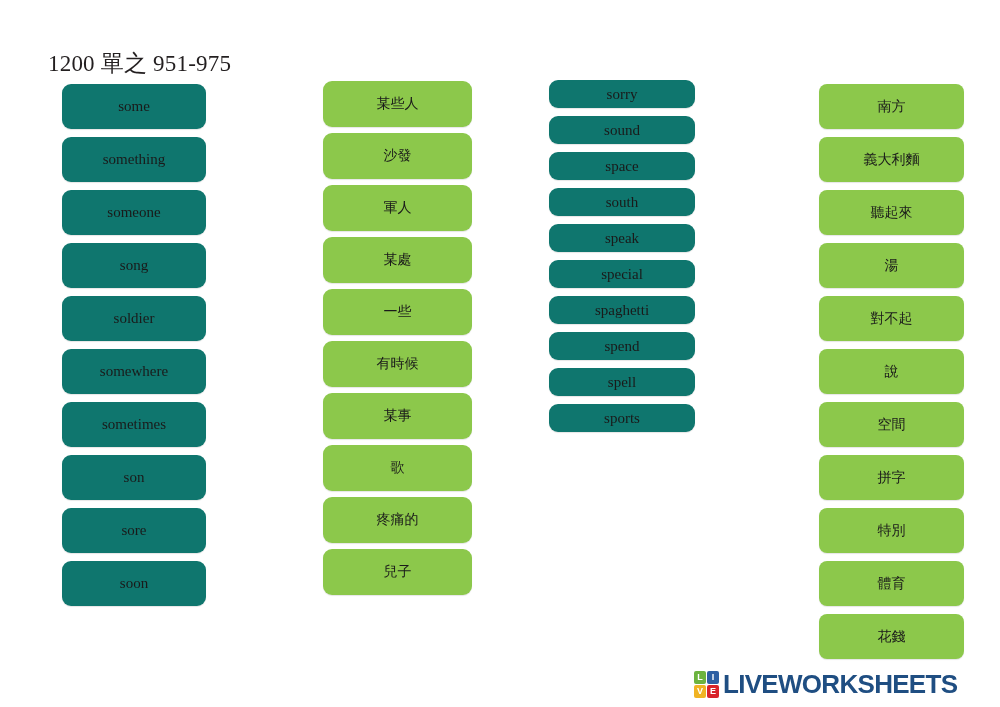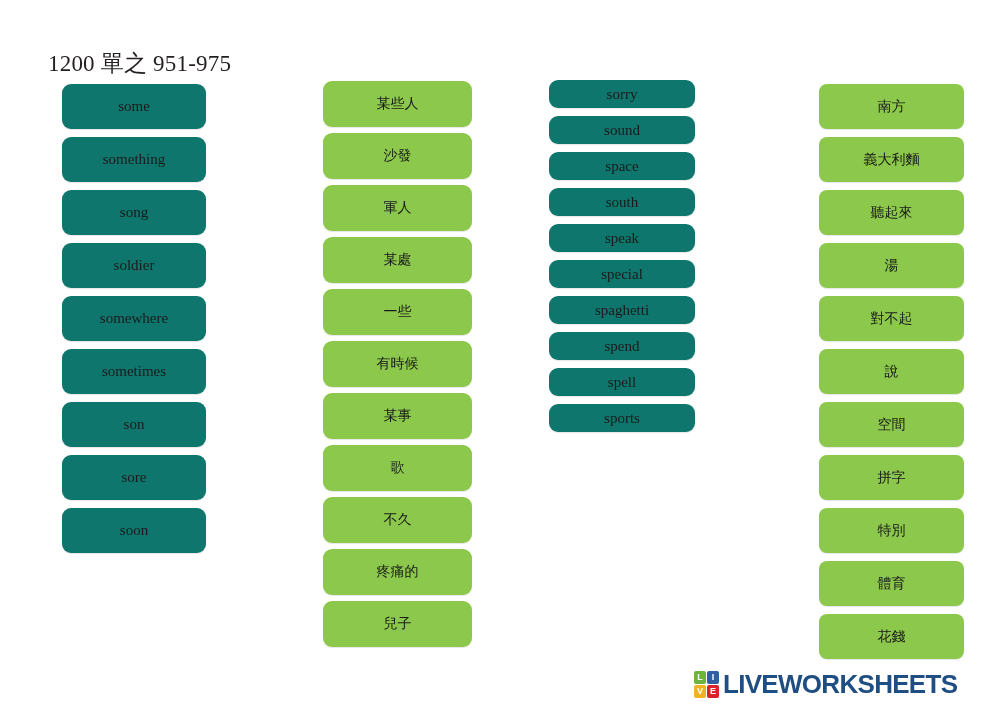--- a/index.html
+++ b/index.html
@@ -130,38 +130,38 @@
 </head>
 <body>
 
 <div id="worksheet">
 
   <div class="worksheet-title">1200 單之 951-975</div>
 
   <div class="card-column" id="col-1">
       <div class="word-card orange">some</div>
       <div class="word-card orange">something</div>
+      <div class="word-card orange">someone</div>
       <div class="word-card orange">song</div>
       <div class="word-card orange">soldier</div>
       <div class="word-card orange">somewhere</div>
       <div class="word-card orange">sometimes</div>
       <div class="word-card orange">son</div>
       <div class="word-card orange">sore</div>
       <div class="word-card orange">soon</div>
     </div>
   <div class="card-column" id="col-2">
       <div class="word-card green cjk">某些人</div>
       <div class="word-card green cjk">沙發</div>
       <div class="word-card green cjk">軍人</div>
       <div class="word-card green cjk">某處</div>
       <div class="word-card green cjk">一些</div>
       <div class="word-card green cjk">有時候</div>
       <div class="word-card green cjk">某事</div>
       <div class="word-card green cjk">歌</div>
-      <div class="word-card green cjk">不久</div>
       <div class="word-card green cjk">疼痛的</div>
       <div class="word-card green cjk">兒子</div>
     </div>
   <div class="card-column" id="col-3">
       <div class="word-card orange">sorry</div>
       <div class="word-card orange">sound</div>
       <div class="word-card orange">space</div>
       <div class="word-card orange">south</div>
       <div class="word-card orange">speak</div>
       <div class="word-card orange">special</div>

